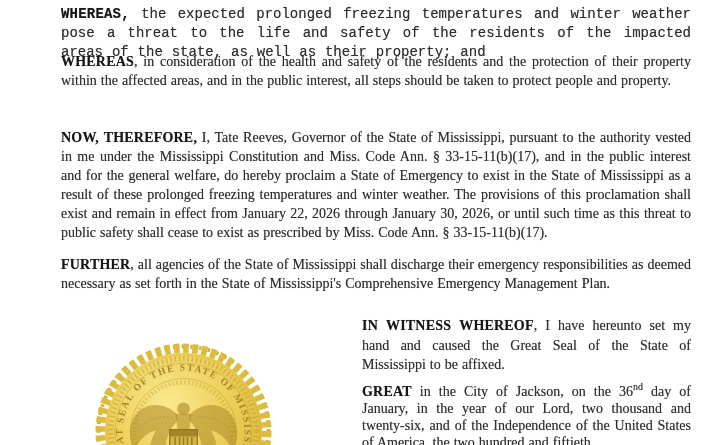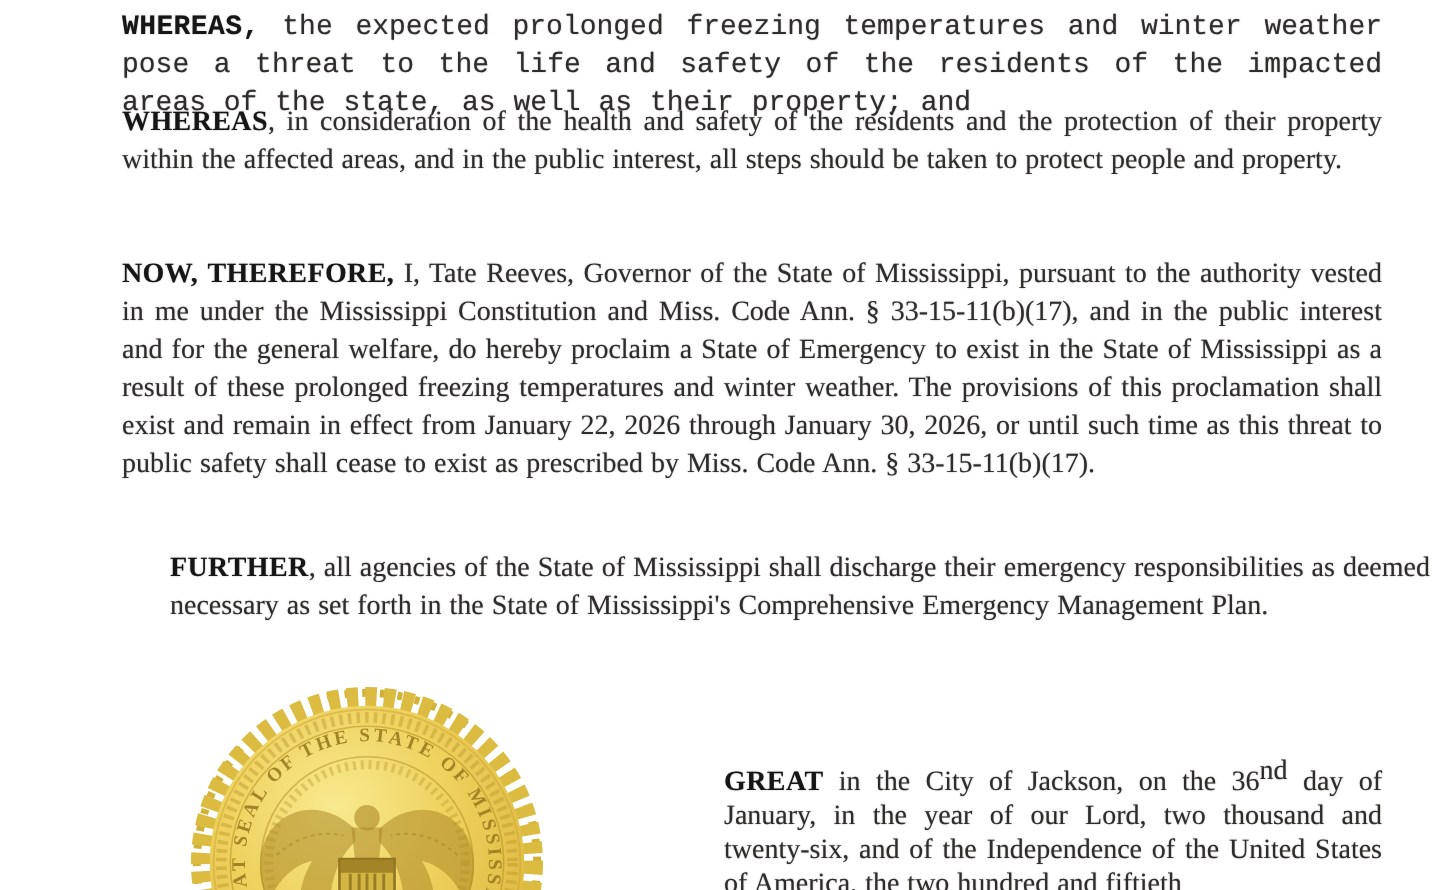--- a/index.html
+++ b/index.html
@@ -11,25 +11,25 @@
     position:absolute;margin:0;font-size:14px;line-height:19px;
     text-align:justify;color:#2e2d2b;
     text-shadow:0 0 0.7px rgba(46,45,43,0.5);
     word-spacing:0.5px;
   }
   .para strong{font-weight:700;color:#161616;letter-spacing:0.2px;}
   .main{left:61px;width:630px;}
   #p1{top:5px;font-family:Liberation Mono, monospace;}
   #p2{top:52px;}
   #p3{top:128px;}
-  #p4{top:275px;margin-left:24px;}
+  #p4{top:255px;}
   .rc{left:362px;width:329px;}
   #witness{top:316px;line-height:19.5px;}
   #done{top:383px;line-height:17px;}
-  #done sup{font-size:14px;line-height:0;vertical-align:super;}
+  #done sup{font-size:10px;line-height:0;vertical-align:super;}
   .seal{position:absolute;left:95px;top:343px;width:177px;height:177px;}
   .seal svg{display:block;}
   .seal-title{font-family:"Liberation Serif", serif;font-size:9.8px;font-weight:bold;letter-spacing:1.6px;}
 </style>
 </head>
 <body>
 
 <div class="page">
 
   <p class="para main" id="p1"><strong>WHEREAS,</strong><span> the expected prolonged freezing temperatures and winter weather pose a threat to the life and safety of the residents of the impacted areas of the state, as well as their property; and</span></p>
@@ -75,16 +75,17 @@
         <path fill="#ab8926" opacity="0.55" d="M82,72 h16 l-2,17 h-12 z"></path>
         <g>
           <path d="M76,88 h28 v16 c0,9 -6.5,15 -14,15 s-14,-6 -14,-15 z" fill="#d3b544" stroke="#8f7420" stroke-width="1.3"></path>
           <path d="M76,88 h28 v7 h-28 z" fill="#9a7b22" opacity="0.85"></path>
           <path d="M81.5,95.5 v19 M86,95.5 v23 M90,95.5 v23.5 M94,95.5 v23 M98.5,95.5 v19" stroke="#8f7420" stroke-width="1.5" fill="none" opacity="0.85"></path>
         </g>
       </g>
     </svg>
   </div>
 
+  <p class="para rc" id="witness"><strong>IN WITNESS WHEREOF</strong><span>, I have hereunto set my hand and caused the Great Seal of the State of Mississippi to be affixed.</span></p>
 
   <p class="para rc" id="done"><strong>GREAT</strong><span> in the City of Jackson, on the 36</span><sup>nd</sup><span> day of January, in the year of our Lord, two thousand and twenty-six, and of the Independence of the United States of America, the two hundred and fiftieth</span></p>
 
 </div>
 
 </body></html>

